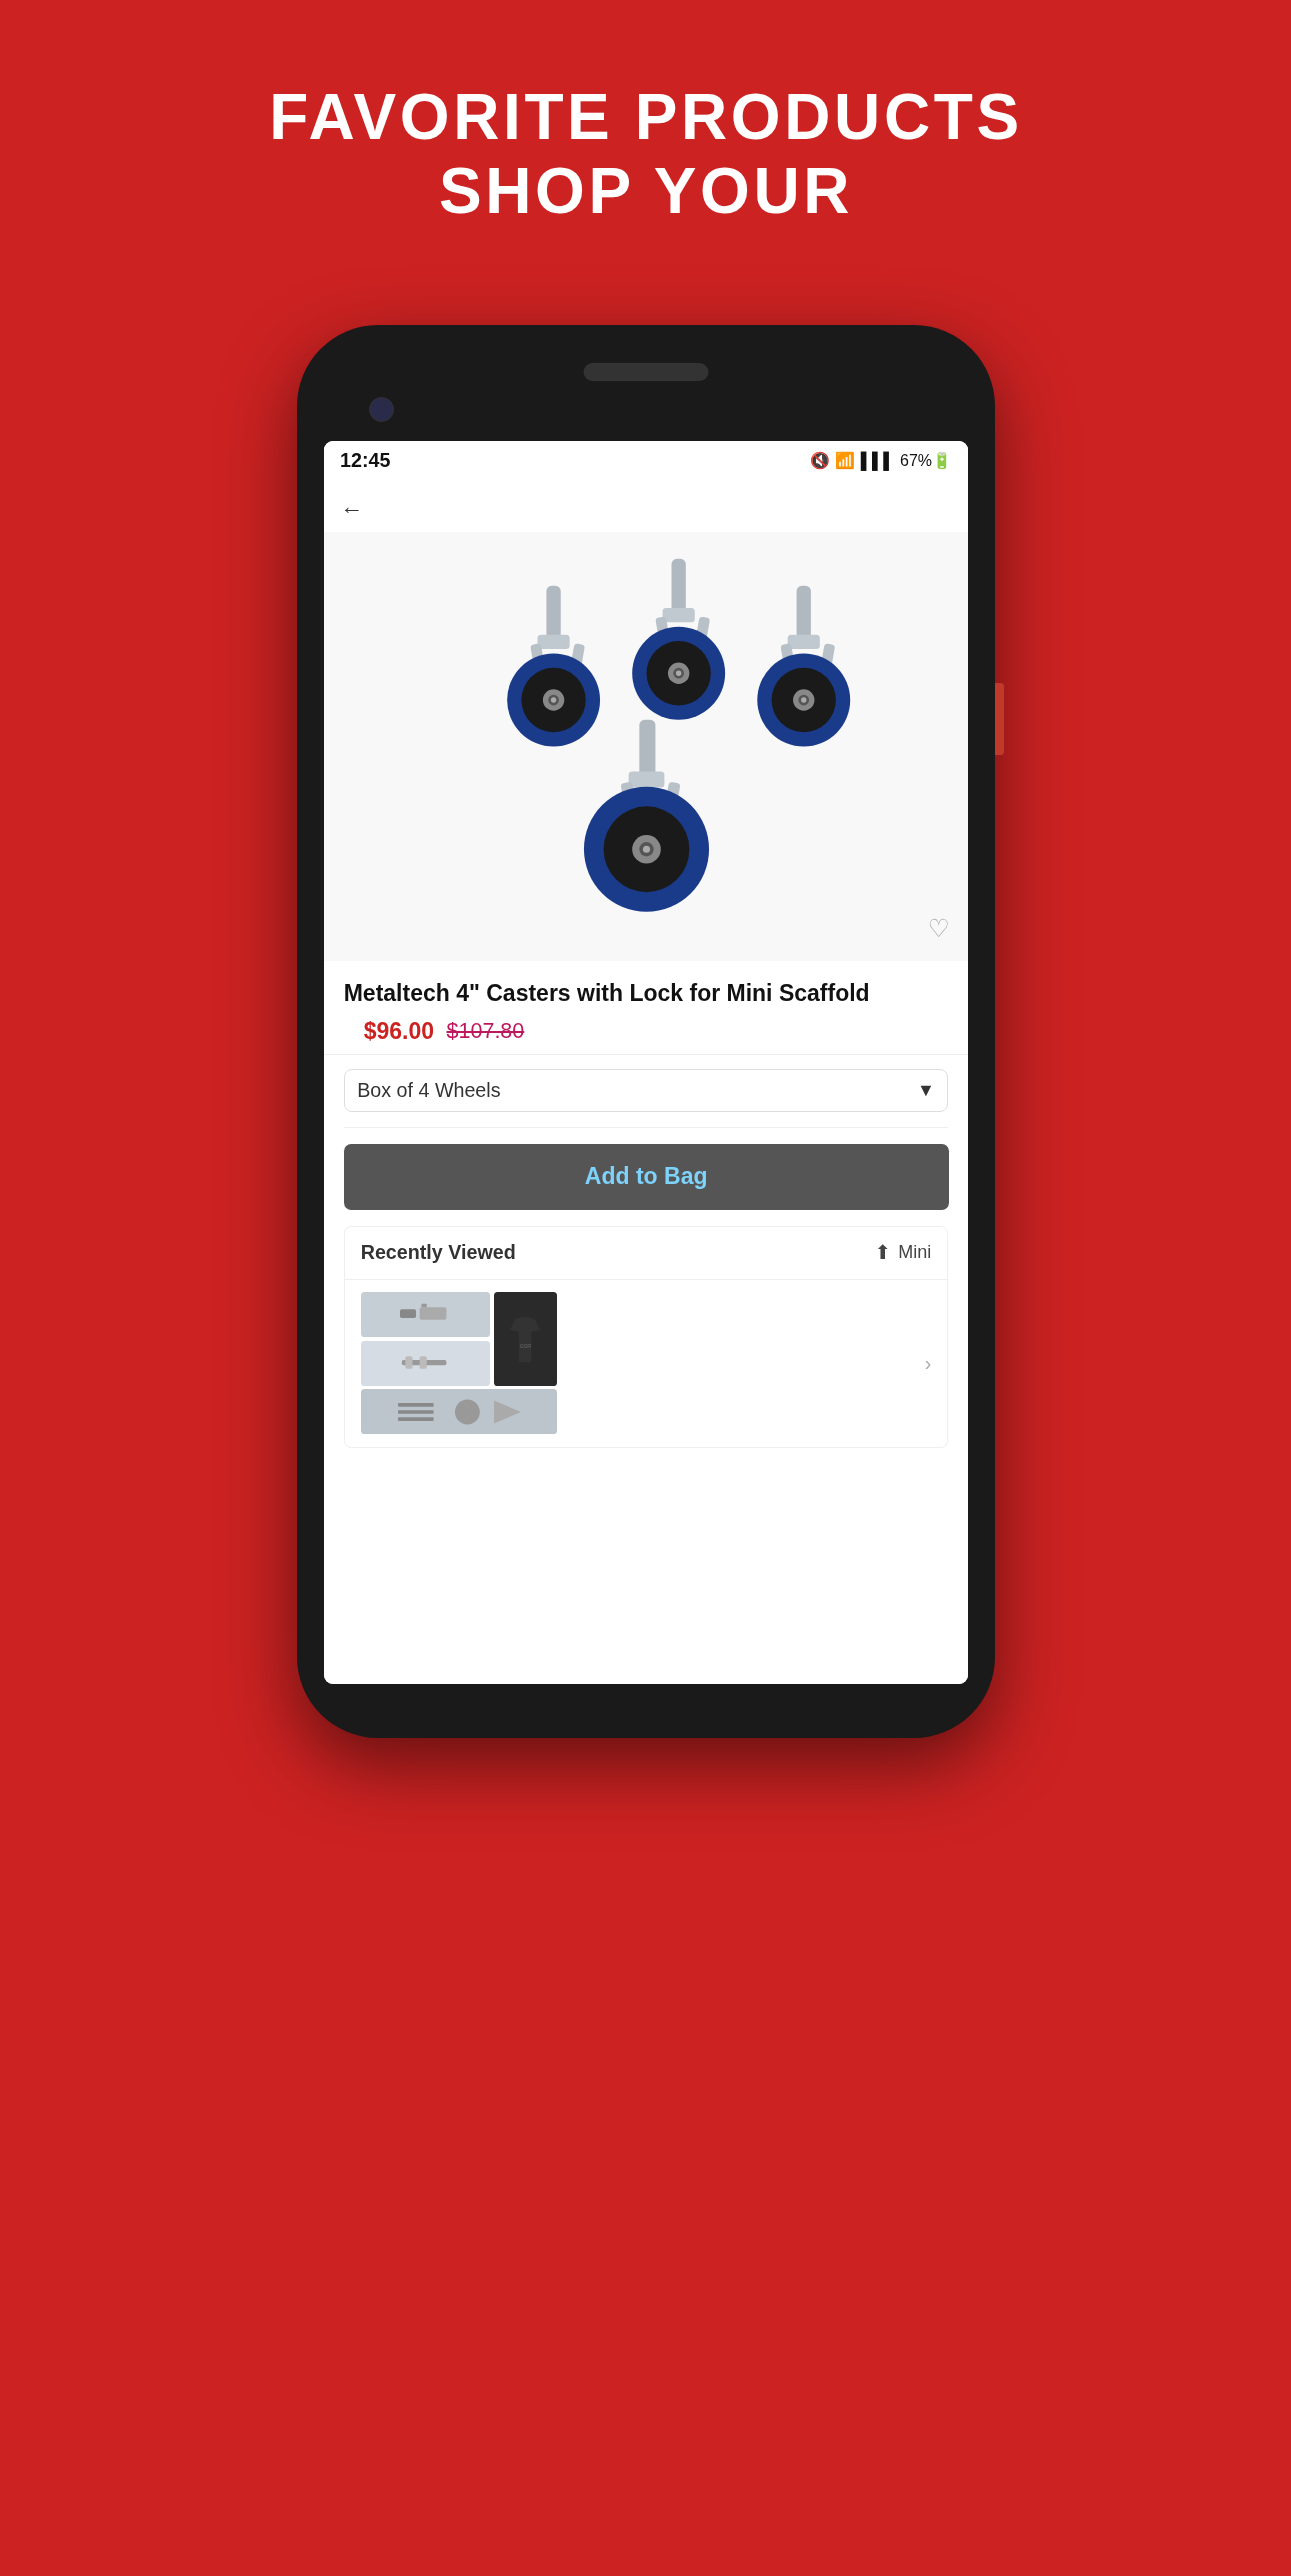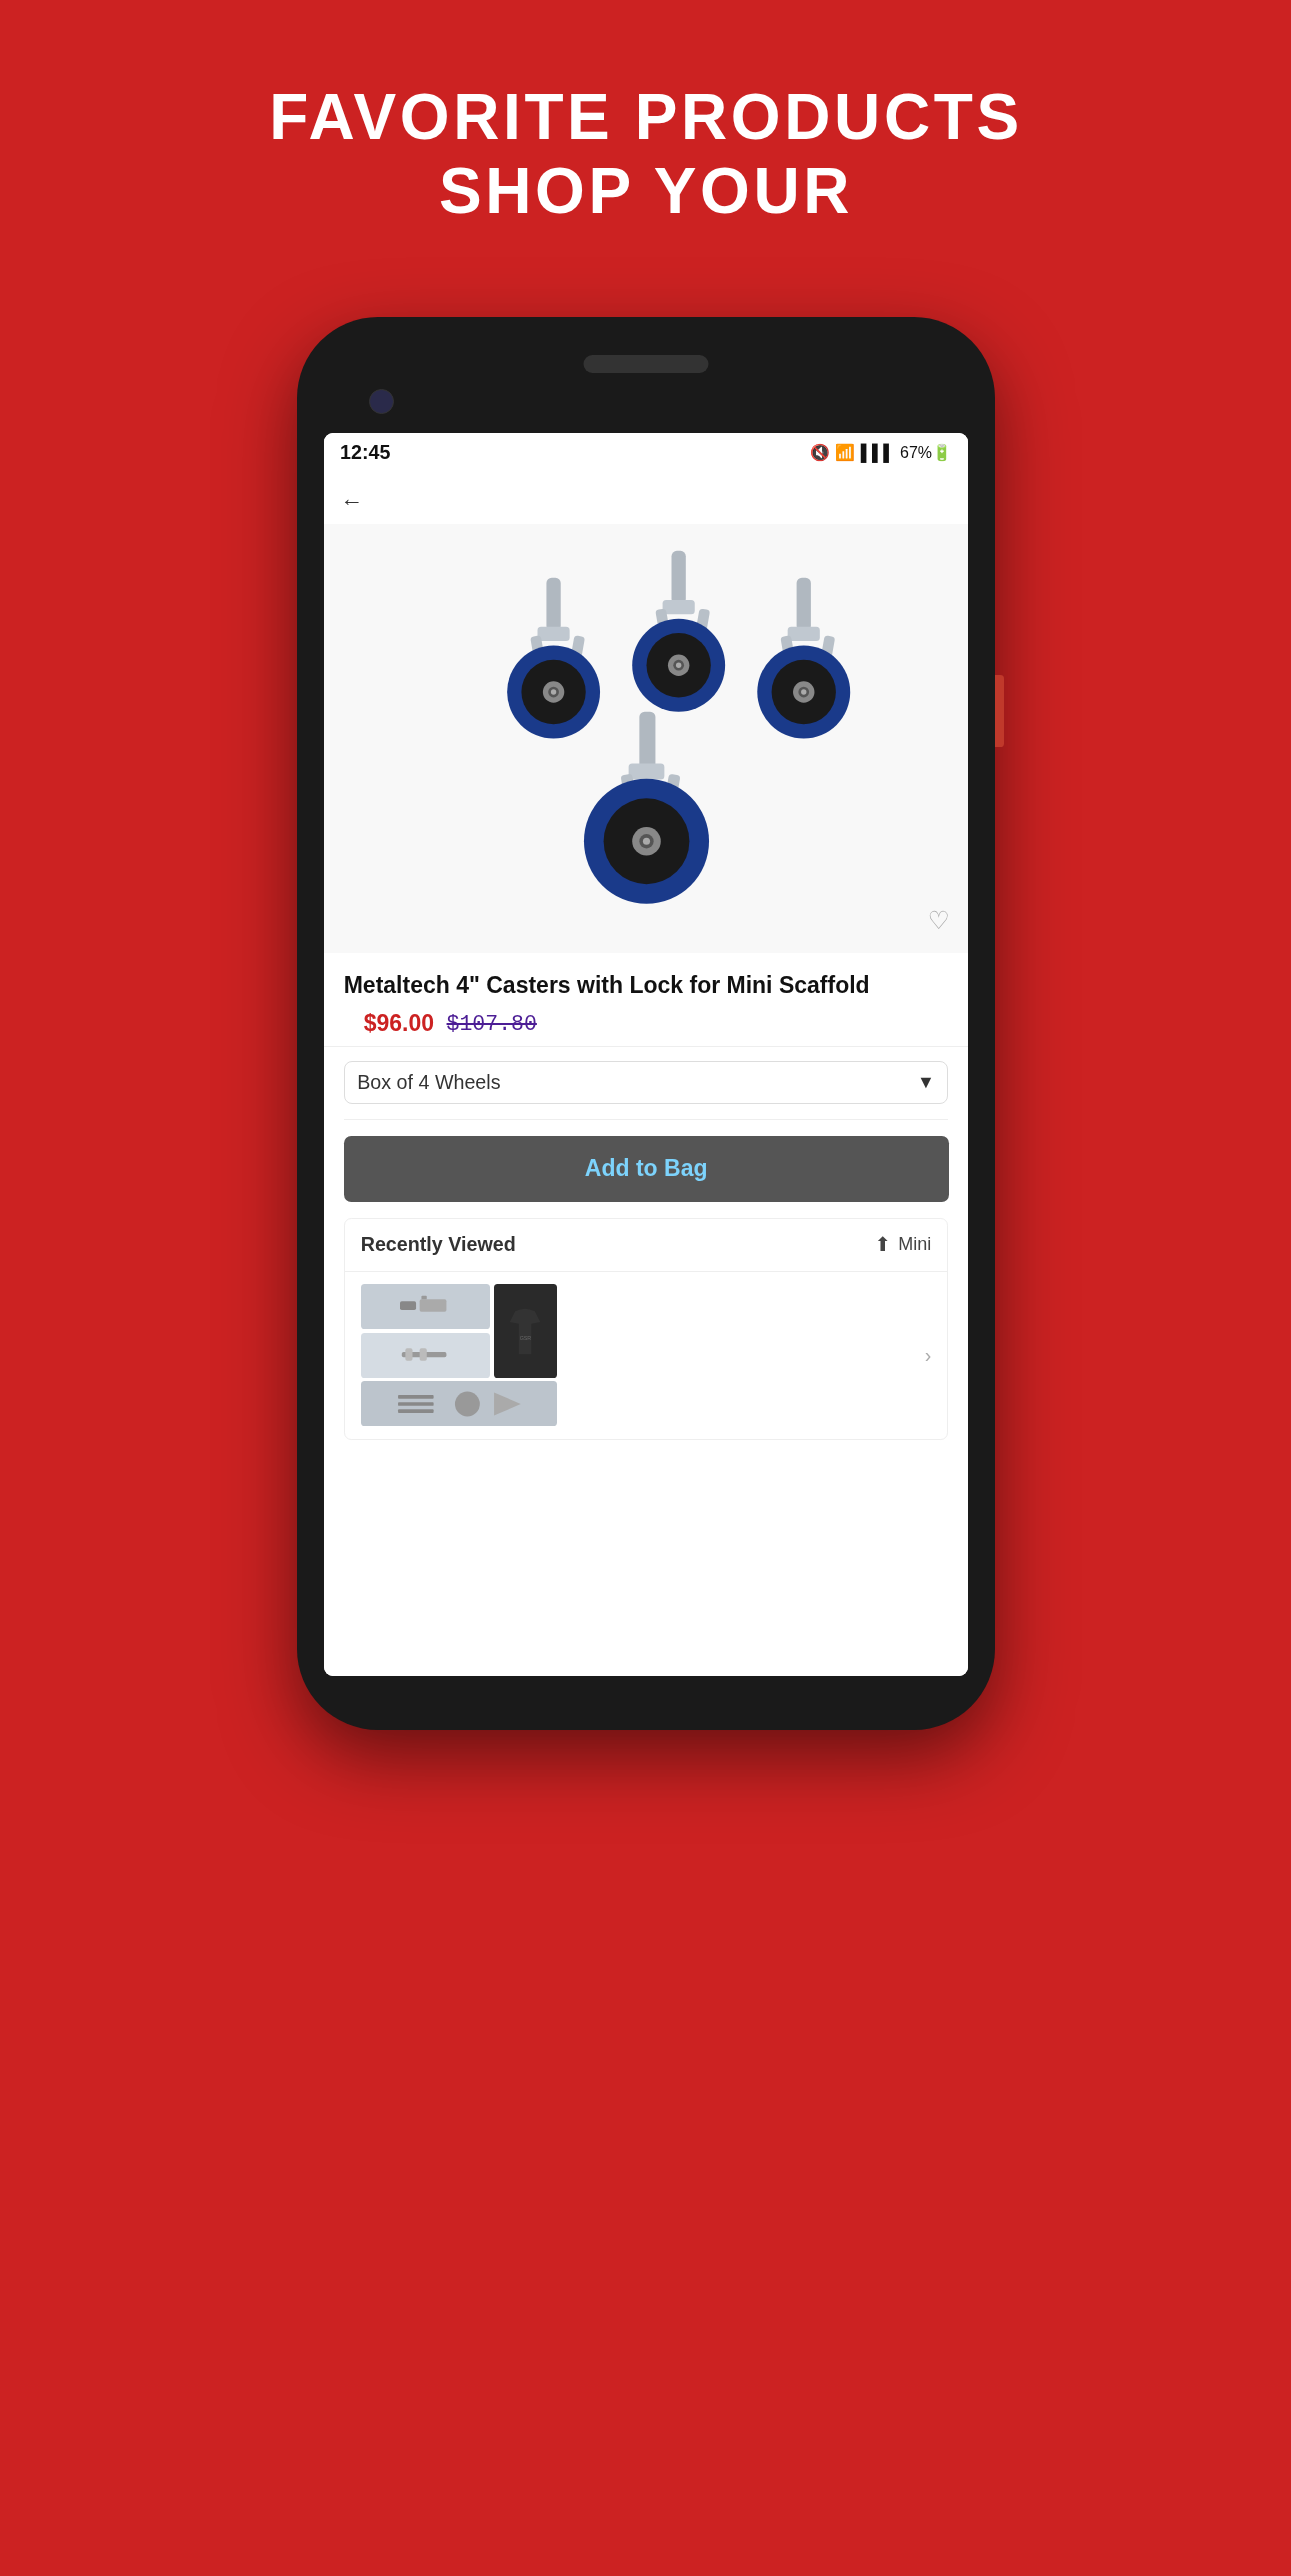--- a/index.html
+++ b/index.html
@@ -32,21 +32,21 @@
       width: 698px;
       height: 1413px;
     }
 
     .phone-outer {
       width: 698px;
       height: 1413px;
       background: #1a1a1a;
       border-radius: 81px;
       position: absolute;
-      top: 0;
+      top: 8px;
       left: 0;
       box-shadow: 0 27px 72px rgba(0,0,0,0.5);
     }
 
     
     .phone-speaker {
       width: 125px;
       height: 18px;
       background: #333;
       border-radius: 9px;
@@ -183,23 +183,22 @@
 
     .sale-price {
       font-size: 23px;
       font-weight: 700;
       color: #cc2222;
       margin-left: 20px;
     }
 
     .original-price {
       font-size: 21.5px;
-      color: #4c1d95;
+      color: #be185d;
       text-decoration: line-through;
-      font-family: Liberation Mono, monospace;
     }
 
     
     .variant-selector {
       margin: 0 19.7px;
       padding: 14.3px 0;
       border-bottom: 0.9px solid #eee;
     }
 
     .variant-dropdown {

